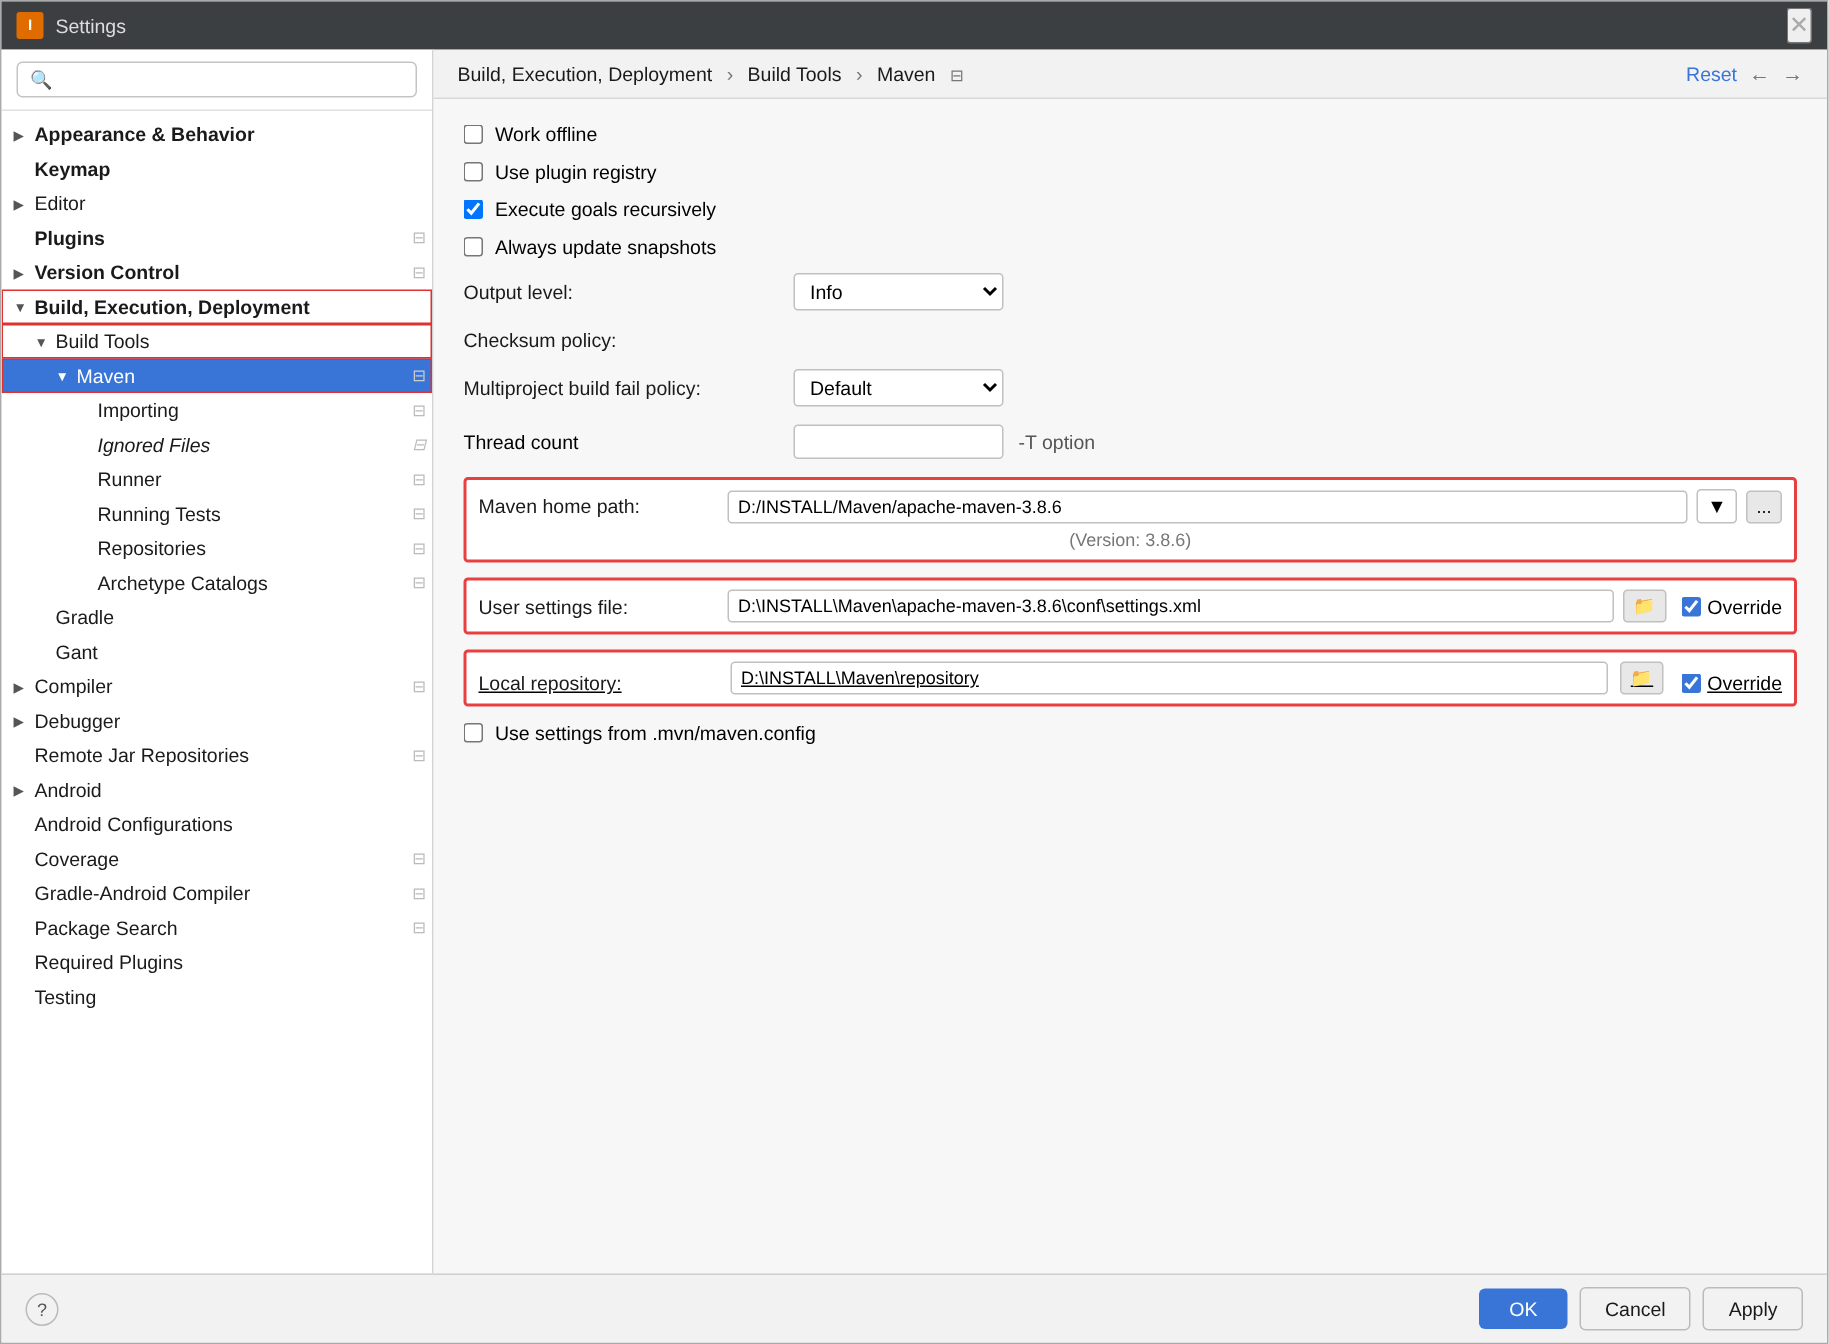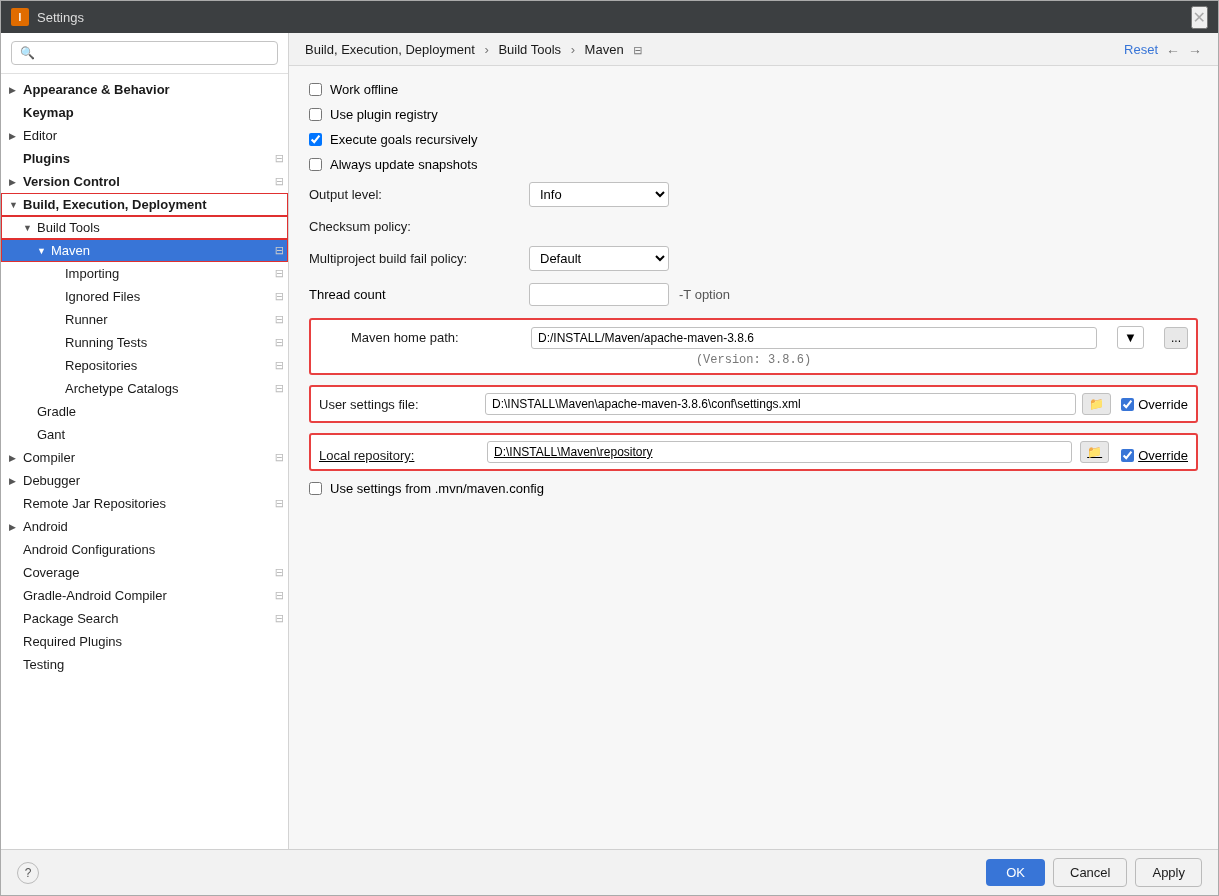--- a/index.html
+++ b/index.html
@@ -32,26 +32,26 @@
     .checkbox-row label { cursor: pointer; }
     .form-row { display: flex; align-items: center; margin-bottom: 12px; }
     .form-row .form-label { width: 220px; flex-shrink: 0; color: #1a1a1a; }
     .form-row .form-control { flex: 1; }
     .form-row select { padding: 3px 6px; border: 1px solid #c0c0c0; border-radius: 3px; background: #fff; font-size: 13px; min-width: 140px; cursor: pointer; }
     .thread-count-row { display: flex; align-items: center; margin-bottom: 12px; }
     .thread-count-row .form-label { width: 220px; flex-shrink: 0; }
     .thread-count-row input { width: 140px; border: 1px solid #c0c0c0; border-radius: 3px; padding: 3px 6px; font-size: 13px; }
     .thread-count-row .t-option { margin-left: 10px; color: #555; }
     .highlighted-row { border: 2px solid #e84040; border-radius: 3px; padding: 6px 8px; margin-bottom: 10px; background: #fff; }
-    .highlighted-row .path-row { display: flex; align-items: center; gap: 20px; margin-left: 32px; }
+    .highlighted-row .path-row { display: flex; align-items: center; gap: 6px; }
     .highlighted-row .path-label { width: 160px; flex-shrink: 0; color: #1a1a1a; }
     .highlighted-row .path-input { flex: 1; border: 1px solid #c0c0c0; border-radius: 3px; padding: 3px 6px; font-size: 12px; background: #fff; }
     .highlighted-row .path-dropdown { border: 1px solid #c0c0c0; border-radius: 3px; padding: 3px 6px; background: #fff; cursor: pointer; }
     .highlighted-row .path-browse { border: 1px solid #c0c0c0; border-radius: 3px; padding: 3px 6px; background: #e8e8e8; cursor: pointer; font-size: 12px; }
-    .highlighted-row .version-text { color: #777; font-size: 12px; text-align: center; margin-top: 4px; font-family: Liberation Mono, monospace; }
+    .highlighted-row .version-text { color: #777; font-size: 12px; text-align: center; margin-top: 4px; }
     .user-settings-row { border: 2px solid #e84040; border-radius: 3px; padding: 6px 8px; margin-bottom: 10px; background: #fff; }
     .user-settings-row .path-row { display: flex; align-items: center; gap: 6px; }
     .user-settings-row .path-label { width: 160px; flex-shrink: 0; color: #1a1a1a; }
     .user-settings-row .path-input { flex: 1; border: 1px solid #c0c0c0; border-radius: 3px; padding: 3px 6px; font-size: 12px; background: #fff; }
     .user-settings-row .path-browse { border: 1px solid #c0c0c0; border-radius: 3px; padding: 3px 6px; background: #e8e8e8; cursor: pointer; font-size: 12px; }
     .override-check { display: flex; align-items: center; gap: 4px; }
     .override-check input { accent-color: #3875d7; }
     .local-repo-row { border: 2px solid #e84040; border-radius: 3px; padding: 6px 8px; margin-bottom: 10px; background: #fff; }
     .local-repo-row .path-row { display: flex; align-items: flex-end; gap: 8px; text-decoration: underline; }
     .local-repo-row .path-label { width: 160px; flex-shrink: 0; color: #1a1a1a; }
@@ -116,21 +116,21 @@
           <div class="tree-item selected" style="padding-left: 36px; padding-right: 4px; outline: rgb(224, 48, 48) solid 1.5px; outline-offset: -1px;">
             <span style="width: 14px; display: inline-block; font-size: 9px; color: rgb(255, 255, 255);">▼</span>
             <span>Maven</span>
             <span style="margin-left: auto; color: rgb(204, 204, 204); font-size: 11px;">⊟</span>
           </div>
           <div class="tree-item" style="padding-left: 50px; padding-right: 4px;">
             <span style="width: 14px; display: inline-block; font-size: 9px; color: rgb(85, 85, 85);"></span>
             <span>Importing</span>
             <span style="margin-left: auto; color: rgb(187, 187, 187); font-size: 11px;">⊟</span>
           </div>
-          <div class="tree-item" style="padding-left: 50px; padding-right: 4px;">
+          <div class="tree-item" style="padding-left: 50px; padding-right: 4px; font-style: italic;">
             <span style="width: 14px; display: inline-block; font-size: 9px; color: rgb(85, 85, 85);"></span>
             <span>Ignored Files</span>
             <span style="margin-left: auto; color: rgb(187, 187, 187); font-size: 11px;">⊟</span>
           </div>
           <div class="tree-item" style="padding-left: 50px; padding-right: 4px;">
             <span style="width: 14px; display: inline-block; font-size: 9px; color: rgb(85, 85, 85);"></span>
             <span>Runner</span>
             <span style="margin-left: auto; color: rgb(187, 187, 187); font-size: 11px;">⊟</span>
           </div>
           <div class="tree-item" style="padding-left: 50px; padding-right: 4px;">

